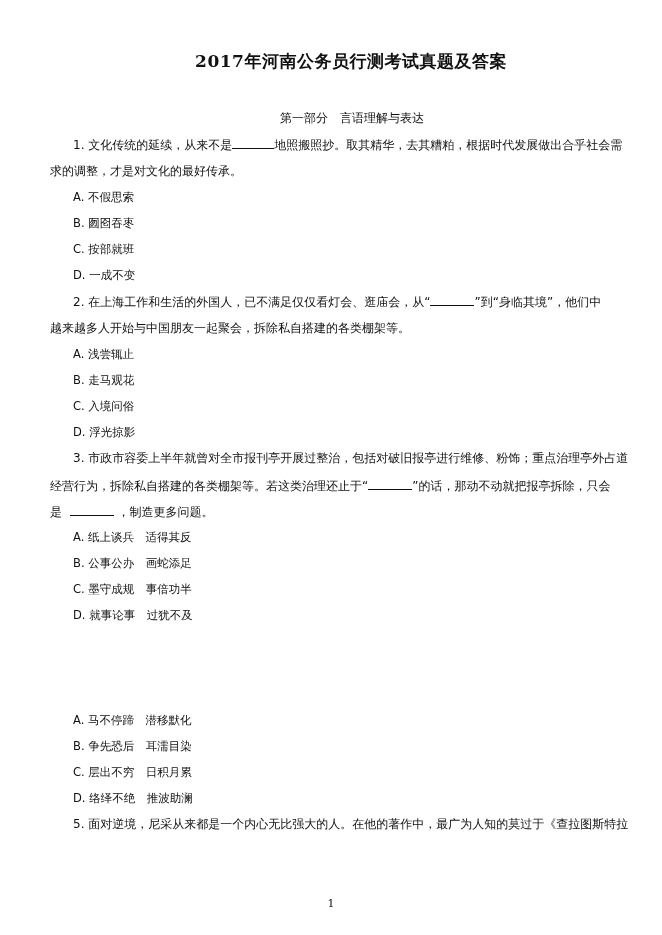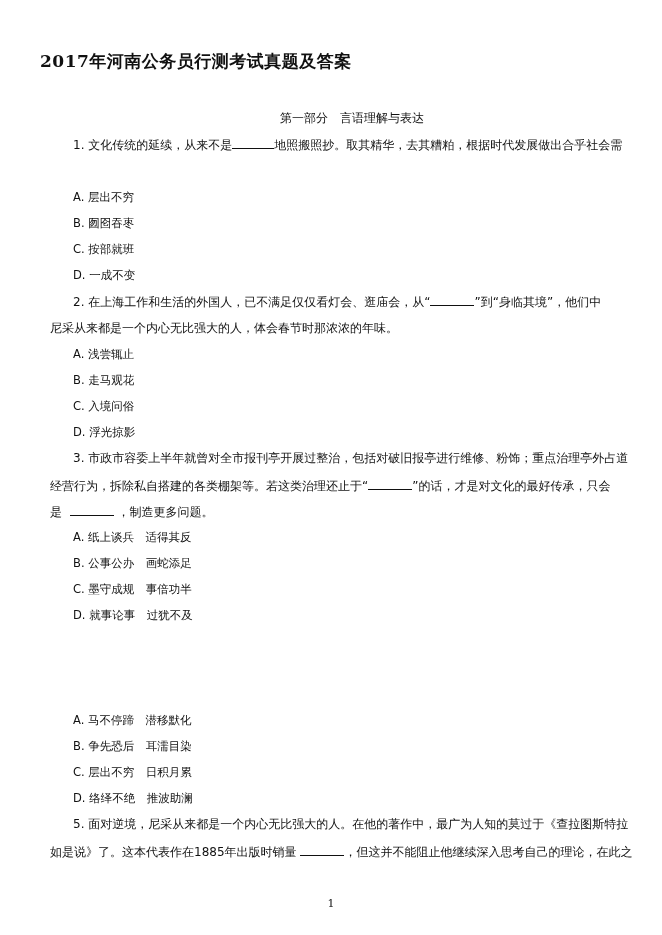--- a/index.html
+++ b/index.html
@@ -1,65 +1,63 @@
 <!DOCTYPE html>
 <html><head>
   <meta charset="utf-8">
   <style>
     html, body { margin: 0; padding: 0; background: #ffffff; }
     body { width: 662px; height: 935px; position: relative; overflow: hidden; color: #111; font-family: "DejaVu Sans", sans-serif; }
     .page { position: absolute; left: 0; top: 0; width: 662px; height: 935px; }
-    .title { position: absolute; left: 0; width: 662px; top: 50px; text-align: left; font-family: "DejaVu Serif", serif; font-weight: bold; font-size: 17px; letter-spacing: 0.5px; padding-left: 40px; box-sizing: border-box; }
+    .title { position: absolute; left: 0; width: 662px; top: 50px; text-align: center; font-family: "DejaVu Serif", serif; font-weight: bold; font-size: 17px; letter-spacing: 0.5px; padding-left: 40px; box-sizing: border-box; }
     .section { position: absolute; left: 0; width: 662px; top: 110px; text-align: center; font-size: 12px; padding-left: 42px; box-sizing: border-box; }
     .line { position: absolute; left: 50px; font-size: 12px; white-space: nowrap; line-height: 16px; }
     .indent { left: 73px; }
     .opt { position: absolute; left: 73px; font-size: 11.5px; white-space: nowrap; line-height: 16px; }
     .blank { display: inline-block; border-bottom: 1px solid #111; height: 12px; vertical-align: baseline; }
     .pagenum { position: absolute; left: 0; width: 662px; top: 897px; text-align: center; font-size: 11px; font-family: "DejaVu Serif", serif; }
   </style>
 </head>
 <body>
 
 <div class="page">
   <div class="title">2017年河南公务员行测考试真题及答案</div>
   <div class="section">第一部分　言语理解与表达</div>
 
   <div class="line indent" style="top:136px">
     <span>1. 文化传统的延续，从来不是</span><span class="blank" style="width:42px"></span><span>地照搬照抄。取其精华，去其糟粕，根据时代发展做出合乎社会需</span>
   </div>
-  <div class="opt" style="top:189px">A. 层出不穷</div>
+  <div class="line" style="top:163px">求的调整，才是对文化的最好传承。</div>
+  <div class="opt" style="top:189px">A. 不假思索</div>
   <div class="opt" style="top:215px">B. 囫囵吞枣</div>
   <div class="opt" style="top:241px">C. 按部就班</div>
   <div class="opt" style="top:267px">D. 一成不变</div>
 
   <div class="line indent" style="top:293px">
     <span>2. 在上海工作和生活的外国人，已不满足仅仅看灯会、逛庙会，从“</span><span class="blank" style="width:44px"></span><span>”到“身临其境”，他们中</span>
   </div>
-  <div class="line" style="top:320px">尼采从来都是一个内心无比强大的人，体会春节时那浓浓的年味。</div>
+  <div class="line" style="top:320px">越来越多人开始与中国朋友一起聚会，拆除私自搭建的各类棚架等。</div>
   <div class="opt" style="top:346px">A. 浅尝辄止</div>
   <div class="opt" style="top:372px">B. 走马观花</div>
   <div class="opt" style="top:398px">C. 入境问俗</div>
   <div class="opt" style="top:424px">D. 浮光掠影</div>
 
   <div class="line indent" style="top:450px">3. 市政市容委上半年就曾对全市报刊亭开展过整治，包括对破旧报亭进行维修、粉饰；重点治理亭外占道</div>
   <div class="line" style="top:477px">
-    <span>经营行为，拆除私自搭建的各类棚架等。若这类治理还止于“</span><span class="blank" style="width:44px"></span><span>”的话，才是对文化的最好传承，只会</span>
+    <span>经营行为，拆除私自搭建的各类棚架等。若这类治理还止于“</span><span class="blank" style="width:44px"></span><span>”的话，那动不动就把报亭拆除，只会</span>
   </div>
   <div class="line" style="top:503px">
     <span>是 </span>&nbsp;<span class="blank" style="width:44px"></span>&nbsp;<span>，制造更多问题。</span>
   </div>
   <div class="opt" style="top:529px">A. 纸上谈兵　适得其反</div>
   <div class="opt" style="top:555px">B. 公事公办　画蛇添足</div>
   <div class="opt" style="top:581px">C. 墨守成规　事倍功半</div>
   <div class="opt" style="top:607px">D. 就事论事　过犹不及</div>
 
   <div class="opt" style="top:712px">A. 马不停蹄　潜移默化</div>
   <div class="opt" style="top:738px">B. 争先恐后　耳濡目染</div>
   <div class="opt" style="top:764px">C. 层出不穷　日积月累</div>
   <div class="opt" style="top:790px">D. 络绎不绝　推波助澜</div>
 
   <div class="line indent" style="top:816px">5. 面对逆境，尼采从来都是一个内心无比强大的人。在他的著作中，最广为人知的莫过于《查拉图斯特拉</div>
-  <div class="line" style="top:843px">
-    <span>如是说》了。这本代表作在1885年出版时销量</span>&nbsp;<span class="blank" style="width:44px"></span><span>，但这并不能阻止他继续深入思考自己的理论，在此之</span>
-  </div>
 
   <div class="pagenum">1</div>
 </div>
 
 </body></html>

